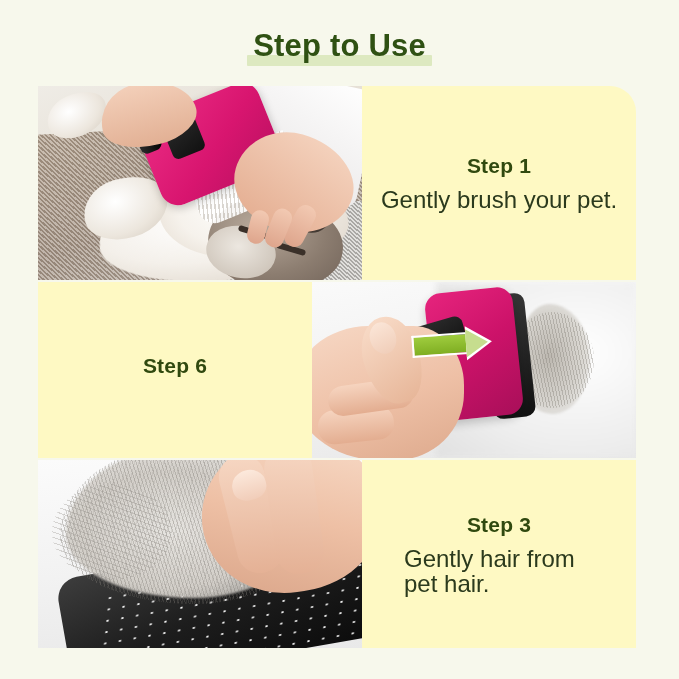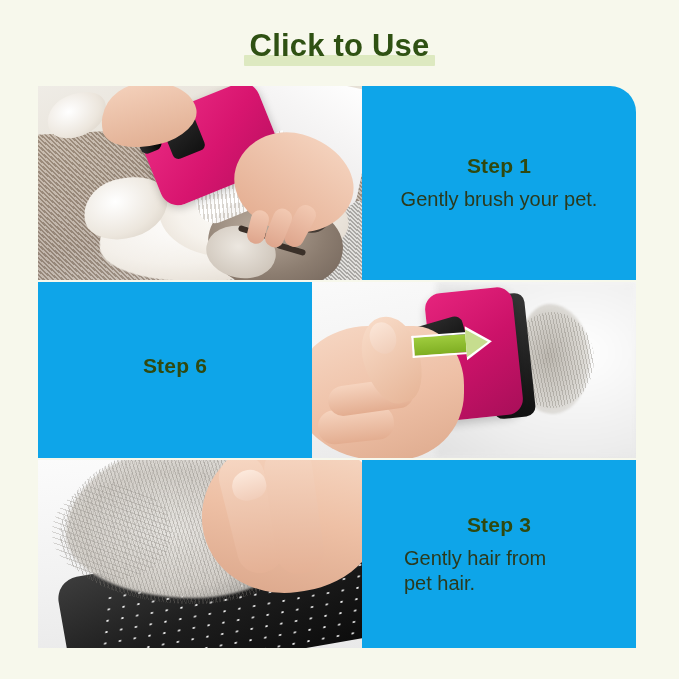--- a/index.html
+++ b/index.html
@@ -30,38 +30,38 @@
   .title-text{position:relative;z-index:1;}
 
   
   .row{position:absolute;left:38px;width:598px;display:flex;}
   .row1{top:86px;height:194px;}
   .row2{top:282px;height:176px;}
   .row3{top:460px;height:169px;}
 
   .cell-photo{position:relative;overflow:hidden;background:#e9e6e0;}
   .cell-text{
-    background:#0ea5e9;
+    background:#fef9c3;
     display:flex;flex-direction:column;
     align-items:center;justify-content:center;
     box-sizing:border-box;
   }
   .r1 .cell-photo{width:324px;height:194px;}
   .r1 .cell-text{width:274px;height:194px;border-top-right-radius:26px;}
   .r2 .cell-text{width:274px;height:176px;}
   .r2 .cell-photo{width:324px;height:176px;}
   .r3 .cell-photo{width:324px;height:188px;}
   .r3 .cell-text{width:274px;height:188px;}
 
   .step-head{
     font-size:21px;font-weight:bold;color:#30490f;
     margin:0 0 9px 0;text-align:center;letter-spacing:.2px;
   }
   .step-desc{
-    font-size:20px;color:#2b3a1d;line-height:25px;margin:0;
+    font-size:24px;color:#2b3a1d;line-height:25px;margin:0;
   }
   .step-desc.center{text-align:center;}
   .step-desc.left{text-align:left;align-self:flex-start;margin-left:42px;}
 
   
   .ph1{background:linear-gradient(160deg,#efece6 0%,#e4ded3 45%,#d9d2c6 100%);}
   .ph1 .mat{
     position:absolute;left:-10px;top:40px;width:360px;height:170px;
     background:
       repeating-linear-gradient(45deg, rgba(120,105,92,.40) 0 1.6px, rgba(255,255,255,.28) 1.6px 3.2px),
@@ -292,21 +292,21 @@
     background:linear-gradient(180deg,#fce9dc,#f1cdb9);border-radius:50% 50% 42% 42%;
     transform:rotate(-14deg);
   }
 </style>
 </head>
 <body>
 
 <div class="title-wrap">
   <div class="title">
     <span class="title-underline"></span>
-    <span class="title-text">Click to Use</span>
+    <span class="title-text">Step to Use</span>
   </div>
 </div>
 
 <div class="row row1 r1">
 
   <div class="cell-photo ph1">
     <div class="mat"></div>
     <div class="mat2"></div>
     <div class="sleeve"></div>
     <div class="bodyfur"></div>

